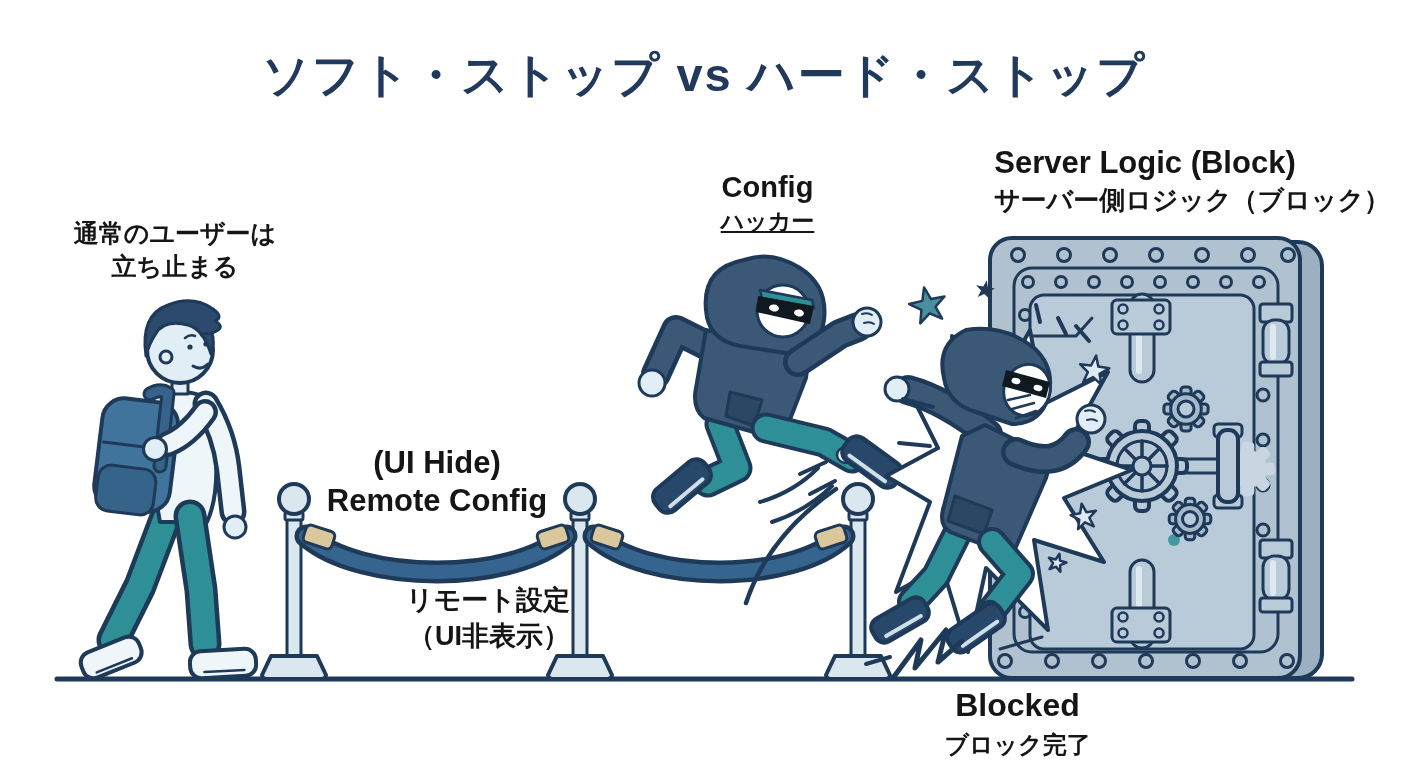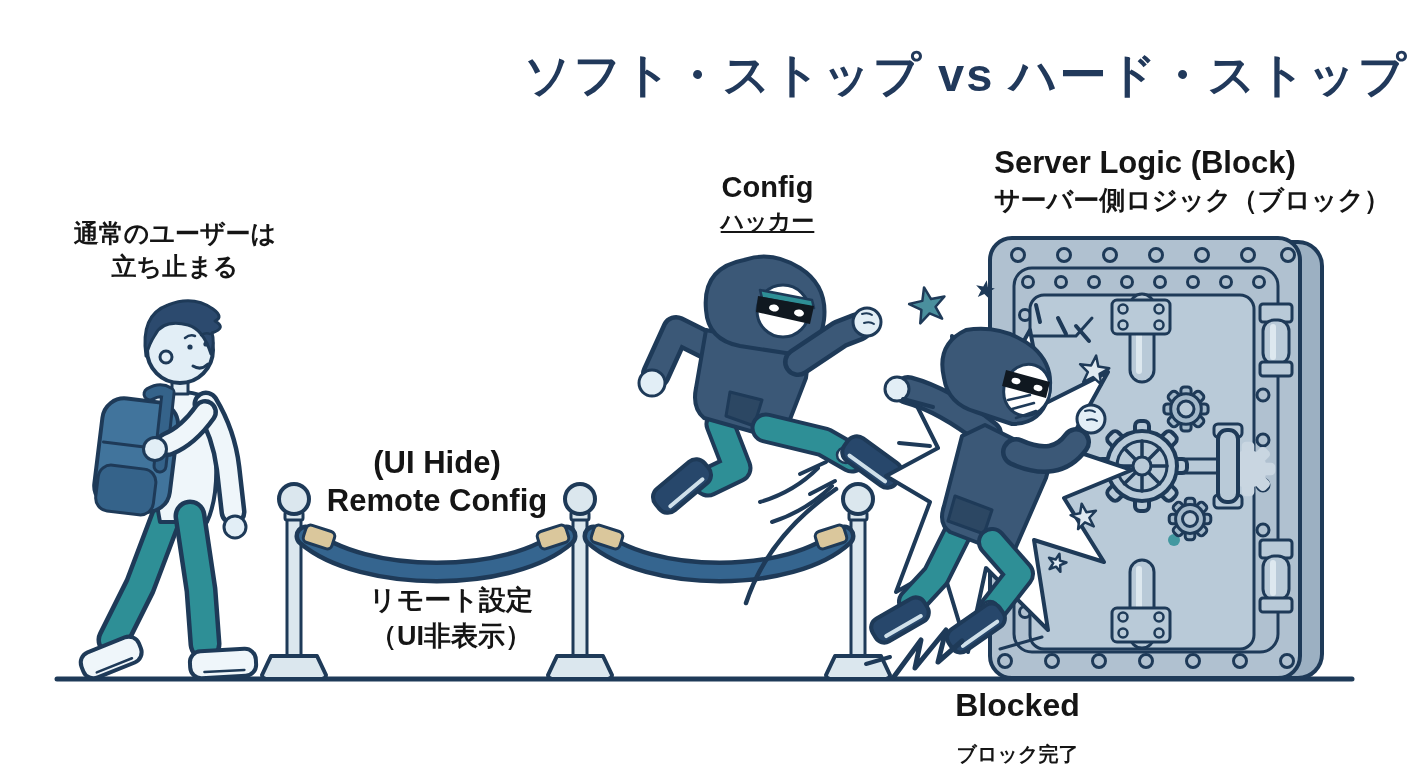--- a/index.html
+++ b/index.html
@@ -1,29 +1,29 @@
 <!DOCTYPE html>
 <html style="--background: #ffffff; --title-text: #21395b; --label-text: #151515; --outline: #1e3a58; --hair: #2c4a6e; --skin: #e2eef6; --white-soft: #eff6fa; --teal: #2e8f96; --hood: #3b5877; --hood-dark: #2c4763; --shoe-navy: #27476b; --backpack: #41749c; --backpack-dark: #35638a; --stanchion: #dbe7ee; --rope: #35658f; --rope-clip: #dac79c; --vault-front: #b0c1d0; --vault-panel: #b9cad8; --vault-side: #9cb0c2; --gear: #a4b9ca; --gear-light: #c9d6e1; --cylinder-highlight: #dde8ef; --star-teal: #4a8f9d; --star-light: #dfe9f1; --mask-ink: #101820;"><head>
 <meta charset="utf-8">
 <style>
   html,body{margin:0;padding:0;background:#fff;}
   .stage{position:relative;width:1408px;height:768px;background:var(--background,#fff);overflow:hidden;
          font-family:"Liberation Sans","DejaVu Sans",sans-serif;}
-  .title{position:absolute;left:0;right:0;top:44px;text-align:right;font-size:47px;font-weight:800;
+  .title{position:absolute;left:0;right:0;top:44px;text-align:center;font-size:47px;font-weight:800;
          letter-spacing:2px;color:var(--title-text,#21395b);}
   .cap{position:absolute;text-align:center;color:var(--label-text,#151515);font-weight:800;line-height:1.22;}
   .cap-user{left:45px;top:217px;width:260px;font-size:25px;line-height:1.3;}
   .cap-hacker{left:655px;top:170px;width:225px;font-size:29px;}
   .cap-hacker .ja{font-size:23px;margin-top:2px;text-decoration:underline;}
   .cap-server{left:900px;top:144px;width:490px;font-size:31px;}
   .cap-server .ja{font-size:26px;margin-top:3px;text-align:right;}
   .cap-remote-en{left:292px;top:444px;width:290px;font-size:31px;}
-  .cap-remote-ja{left:306px;top:582px;width:290px;font-size:27px;line-height:1.35;}
+  .cap-remote-ja{left:280px;top:582px;width:290px;font-size:27px;line-height:1.35;text-align:right;}
   .cap-blocked{left:875px;top:686px;width:285px;font-size:32px;}
-  .cap-blocked .ja{font-size:20px;margin-top:17px;}
+  .cap-blocked .ja{font-size:24px;margin-top:5px;}
   svg.art{position:absolute;left:0;top:0;}
   
   .s2,.s3,.s4{stroke:var(--outline,#1e3a58);stroke-linejoin:round;stroke-linecap:round;}
   .s2{stroke-width:2.5;} .s3{stroke-width:3;} .s4{stroke-width:4;}
   .lo{stroke:var(--outline,#1e3a58);fill:none;stroke-linecap:round;stroke-linejoin:round;}
   .lt{stroke:var(--teal,#2e8f96);fill:none;stroke-linecap:round;stroke-linejoin:round;}
   .lh{stroke:var(--hood,#3b5877);fill:none;stroke-linecap:round;stroke-linejoin:round;}
   .lw{stroke:var(--white-soft,#eff6fa);fill:none;stroke-linecap:round;stroke-linejoin:round;}
   .lr{stroke:var(--rope,#35658f);fill:none;stroke-linecap:round;}
   .lbp{stroke:var(--backpack-dark,#35638a);fill:none;stroke-linecap:round;}

